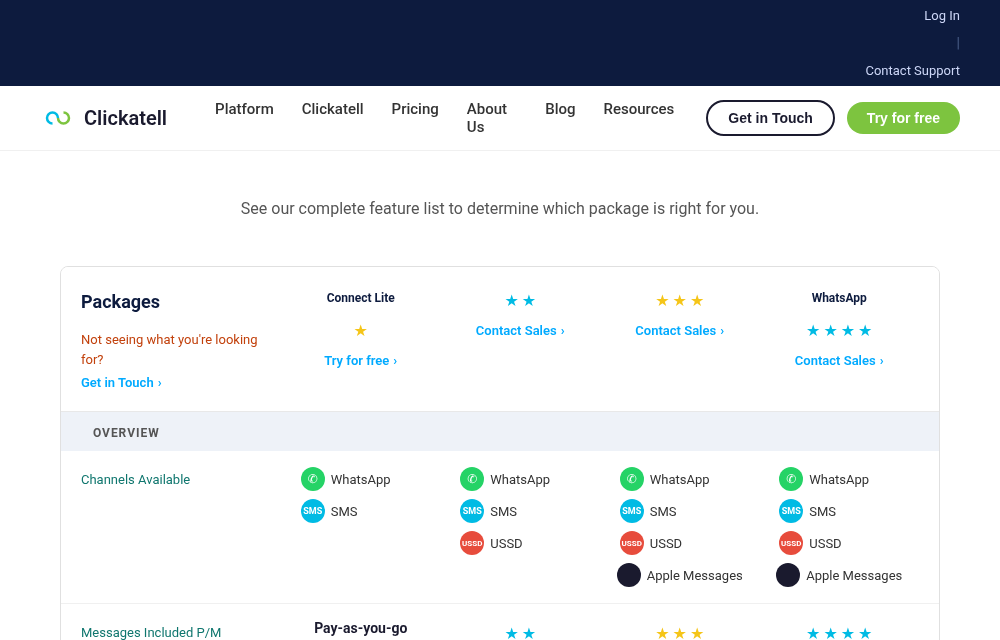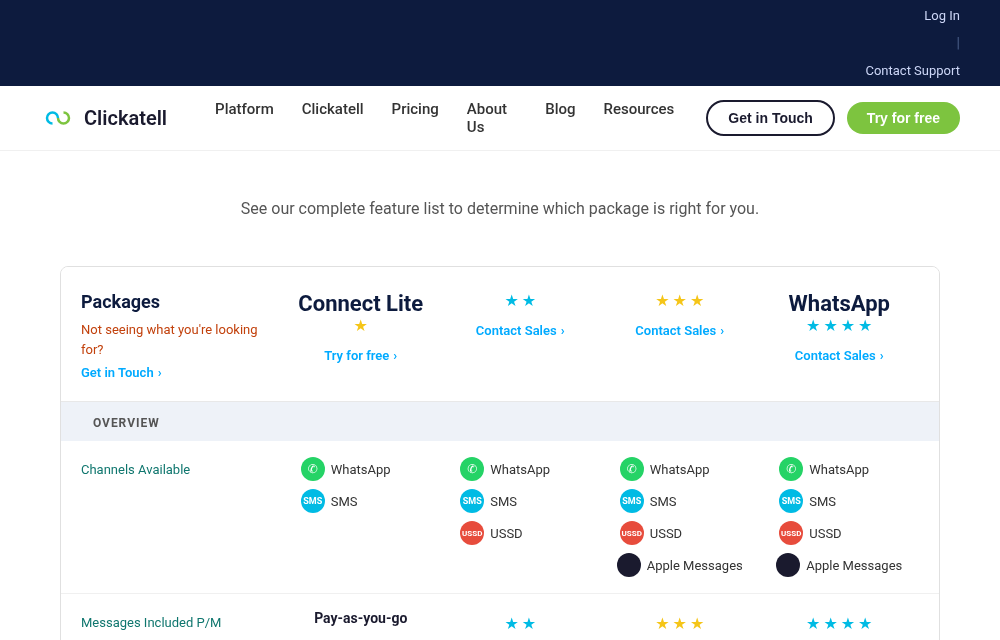--- a/index.html
+++ b/index.html
@@ -114,45 +114,45 @@
       display: grid;
       grid-template-columns: 200px 1fr 1fr 1fr 1fr;
       padding: 24px 20px 20px;
       background: #fff;
       border-bottom: 1px solid #e8e8e8;
     }
     .pkg-left h3 {
       font-size: 18px;
       font-weight: 700;
       color: #0d1b3e;
-      margin-bottom: 8px;
+      margin-bottom: 18px;
     }
     .pkg-left p {
       font-size: 13px;
       color: #c2410c;
       line-height: 1.5;
     }
     .pkg-left a {
       color: #00aaff;
       font-size: 13px;
       font-weight: 600;
       text-decoration: none;
       display: inline-flex;
       align-items: center;
       gap: 4px;
       margin-top: 6px;
     }
     .pkg-col {
       text-align: center;
     }
     .pkg-col h4 {
-      font-size: 22px;
+      font-size: 12px;
       font-weight: 700;
       color: #0d1b3e;
-      margin-bottom: 0;
+      margin-bottom: 16px;
     }
     .stars {
       display: flex;
       justify-content: center;
       gap: 3px;
       margin-bottom: 10px;
     }
     .star { font-size: 16px; }
     .star-yellow { color: #f5c518; }
     .star-cyan { color: #00bbe4; }

